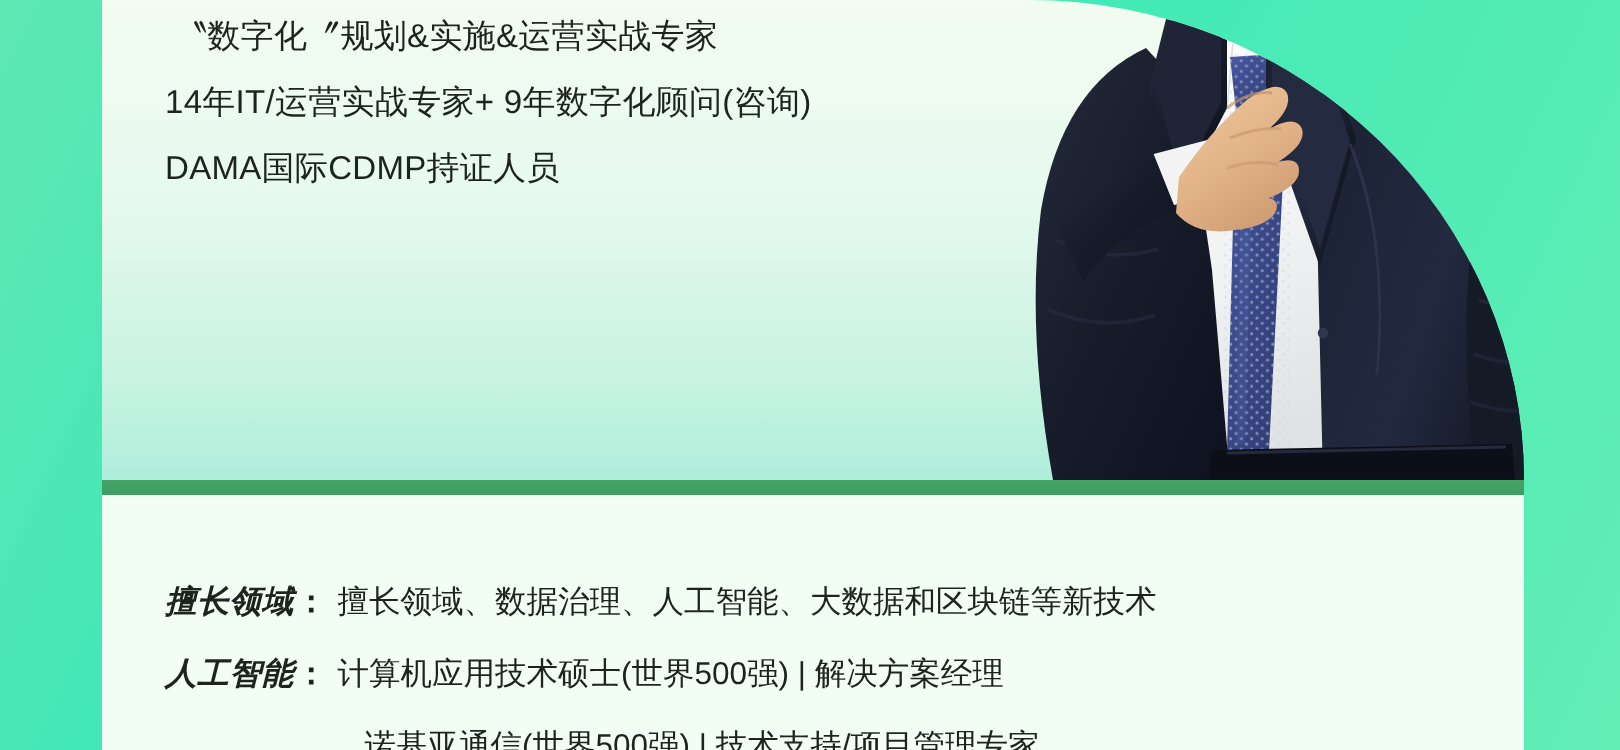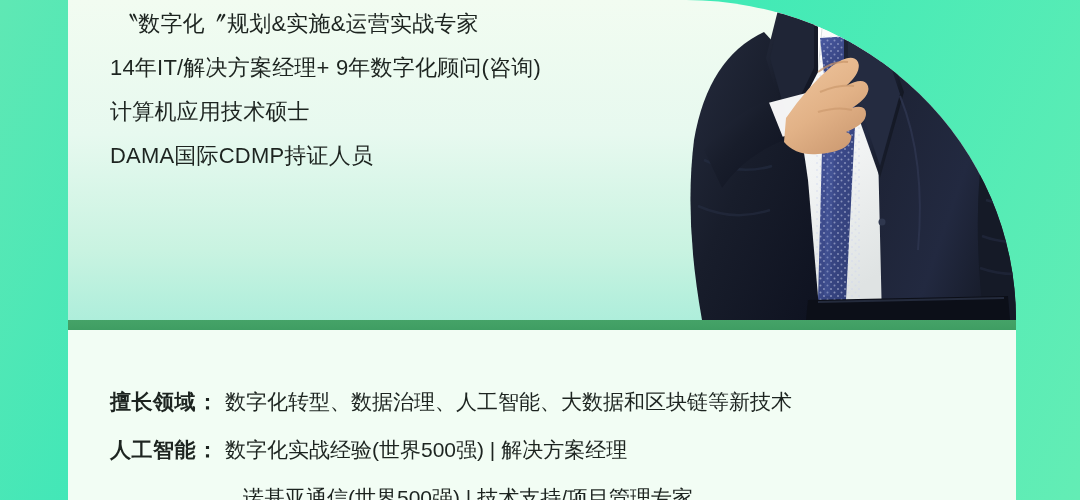--- a/index.html
+++ b/index.html
@@ -50,39 +50,38 @@
   .bottom-panel{
     position:absolute;left:68px;top:330px;width:948px;height:170px;
     background:#f2fdf4;
   }
   .info-rows{position:absolute;left:42px;top:48px;width:900px;}
   .info-row{
     display:flex;align-items:baseline;
     font-size:21px;line-height:48px;color:#1d2420;white-space:nowrap;
   }
   .info-label{
-    font-weight:bold;letter-spacing:.5px;flex:0 0 auto;
+    font-weight:bold;letter-spacing:.5px;flex:0 0 auto;font-style:italic;
   }
   .info-colon{font-weight:bold;padding:0 7px 0 1px;}
   .info-value{flex:0 0 auto;}
   .info-row.cont{padding-left:133px;}
 </style>
 </head>
 <body>
 
 <div class="page">
 
   <div class="bg-teal"></div>
 
   <div class="top-panel">
 
     <div class="cred-list">
       <div class="cred-line first">〝数字化〞规划&amp;实施&amp;运营实战专家</div>
-      <div class="cred-line">14年IT/解决方案经理+ 9年数字化顾问(咨询)</div>
-      <div class="cred-line">计算机应用技术硕士</div>
+      <div class="cred-line">14年IT/运营实战专家+ 9年数字化顾问(咨询)</div>
       <div class="cred-line">DAMA国际CDMP持证人员</div>
     </div>
 
     <div class="photo">
       <svg width="416" height="320" viewBox="0 0 416 320" xmlns="http://www.w3.org/2000/svg">
         <defs>
           <linearGradient id="suitG" x1="0" y1="0" x2="1" y2="1">
             <stop offset="0%" stop-color="#252b3d"></stop>
             <stop offset="45%" stop-color="#181d2b"></stop>
             <stop offset="100%" stop-color="#0e1220"></stop>
@@ -183,27 +182,27 @@
   </div>
 
   <div class="divider"></div>
 
   <div class="bottom-panel">
     <div class="info-rows">
 
       <div class="info-row">
         <span class="info-label">擅长领域</span>
         <span class="info-colon">：</span>
-        <span class="info-value">数字化转型、数据治理、人工智能、大数据和区块链等新技术</span>
+        <span class="info-value">擅长领域、数据治理、人工智能、大数据和区块链等新技术</span>
       </div>
 
       <div class="info-row">
         <span class="info-label">人工智能</span>
         <span class="info-colon">：</span>
-        <span class="info-value">数字化实战经验(世界500强) | 解决方案经理</span>
+        <span class="info-value">计算机应用技术硕士(世界500强) | 解决方案经理</span>
       </div>
 
       <div class="info-row cont">
         <span class="info-value">诺基亚通信(世界500强) | 技术支持/项目管理专家</span>
       </div>
 
     </div>
   </div>
 
 </div>

